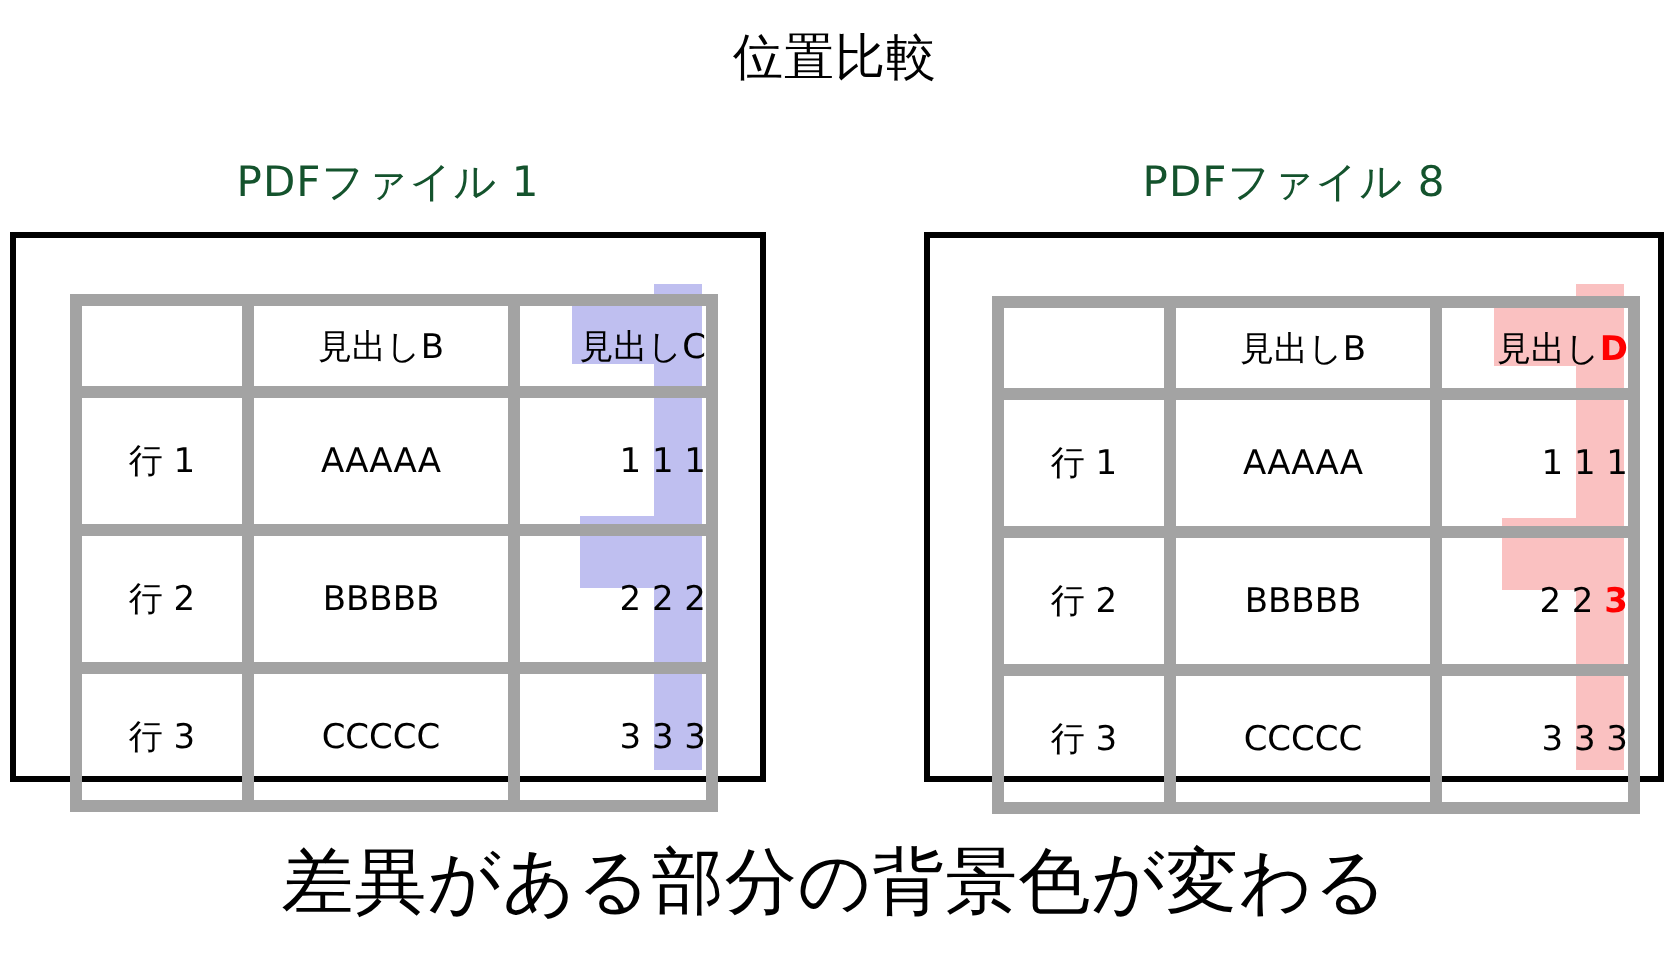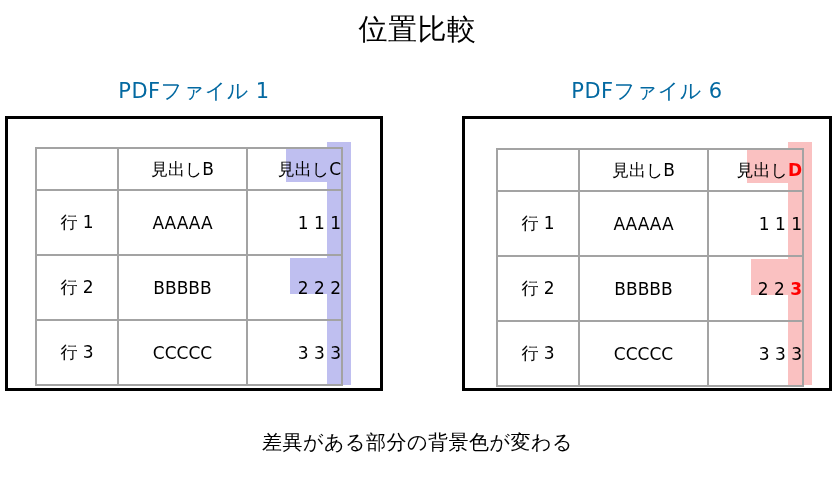--- a/index.html
+++ b/index.html
@@ -16,34 +16,34 @@
     color: #000000;
   }
 
   
   .main-title {
     position: absolute;
     left: 0;
     top: 12px;
     width: 835px;
     text-align: center;
-    font-size: 29px;
+    font-size: 25px;
     line-height: 34px;
     letter-spacing: 0.5px;
     color: #000;
   }
 
   
   .panel-caption {
     position: absolute;
     font-size: 21px;
     line-height: 26px;
     letter-spacing: 0.5px;
     text-align: center;
-    color: #0369a1;
+    color: #14532d;
   }
   #caption-left  { left: 5px;   top: 78px; width: 378px; }
   #caption-right { left: 462px; top: 78px; width: 370px; }
 
   
   .page-frame {
     position: absolute;
     border: 3px solid #000000;
     background: #ffffff;
     box-sizing: border-box;
@@ -63,21 +63,21 @@
 
   
   .cmp-table {
     position: absolute;
     border-collapse: collapse;
     table-layout: fixed;
     background: transparent;
     z-index: 2;
   }
   .cmp-table td {
-    border: 2px solid #a3a3a3;
+    border: 6px solid #a3a3a3;
     background: transparent;
     font-size: 17px;
     color: #000000;
     padding: 0;
     vertical-align: middle;
     white-space: nowrap;
   }
   .cmp-table tr.header-row td { height: 40px; }
   .cmp-table tr.body-row   td { height: 63px; }
 
@@ -96,21 +96,21 @@
     font-weight: bold;
   }
 
   
   .bottom-note {
     position: absolute;
     left: 0;
     top: 424px;
     width: 835px;
     text-align: center;
-    font-size: 20px;
+    font-size: 36px;
     line-height: 36px;
     letter-spacing: 0.5px;
     color: #000;
   }
 </style>
 </head>
 <body>
 
 <div class="main-title">位置比較</div>
 
@@ -164,21 +164,21 @@
     <td class="col-b">
       <span class="cell-text">CCCCC</span>
     </td>
     <td class="col-c">
       <span class="cell-text">3 3 </span><span class="cell-text">3</span>
     </td>
   </tr>
 </tbody>
   </table>
 
-<div class="panel-caption" id="caption-right">PDFファイル 6</div>
+<div class="panel-caption" id="caption-right">PDFファイル 8</div>
 
 <div class="page-frame" id="frame-right"></div>
 
 <div class="diff-bar" style="left:788px; top:142px; width:24px; height:243px; background:#FAC1C1;"></div>
 <div class="diff-cellhl" style="left:747px; top:150px; width:45px; height:33px; background:#FAC1C1;"></div>
 <div class="diff-cellhl" style="left:751px; top:259px; width:42px; height:36px; background:#FAC1C1;"></div>
 
 <table class="cmp-table" id="table-right">
   <tbody>
       <tr class="header-row">

